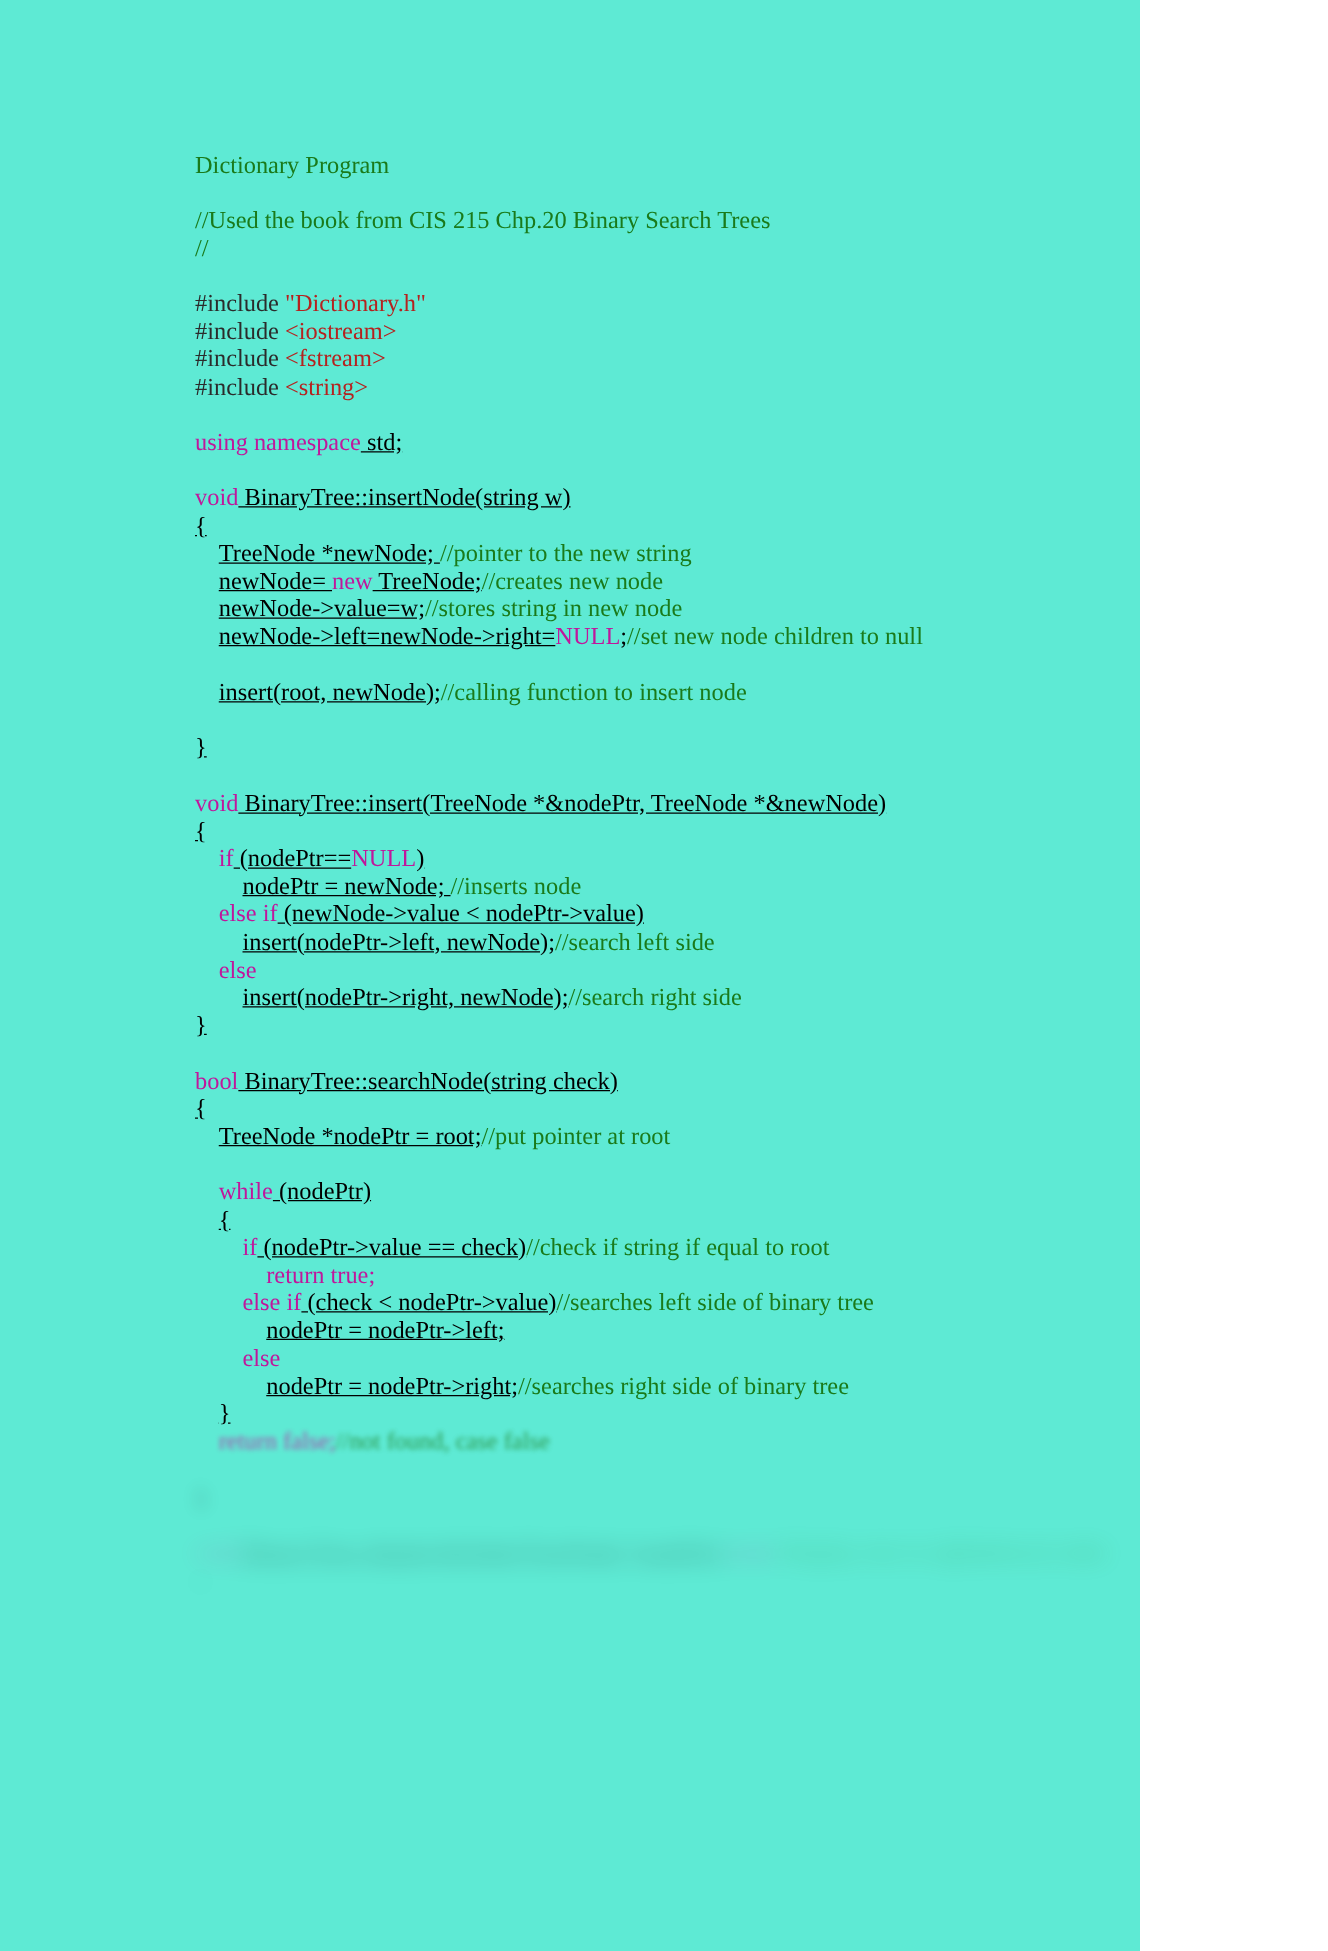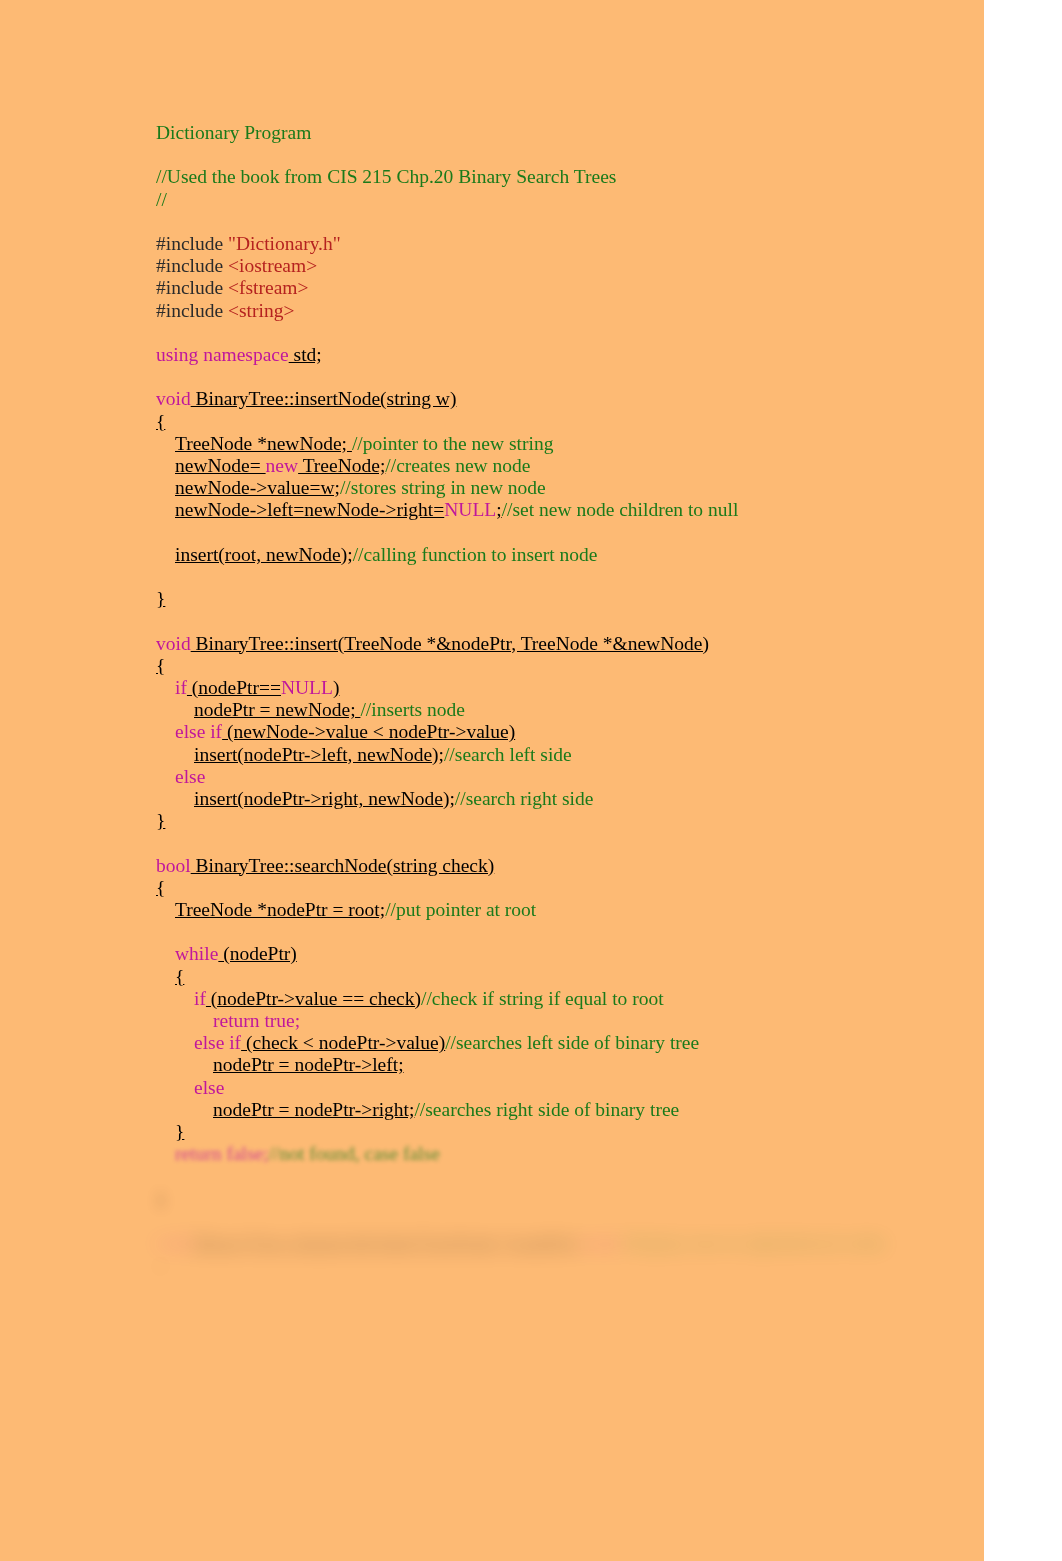--- a/index.html
+++ b/index.html
@@ -8,23 +8,23 @@
     padding: 0;
     background: #ffffff;
   }
   body {
     font-family: "Liberation Serif", "DejaVu Serif", serif;
     color: #000000;
     -webkit-font-smoothing: antialiased;
   }
   #page {
     position: relative;
-    width: 984px;
+    width: 912px;
     height: 1561px;
-    background: #fdba74;
+    background: #5eead4;
     overflow: hidden;
   }
   #code-listing {
     position: absolute;
     left: 156px;
     top: 122px;
     width: 830px;
     font-size: 19.5px;
     line-height: 22.2px;
     white-space: pre;

